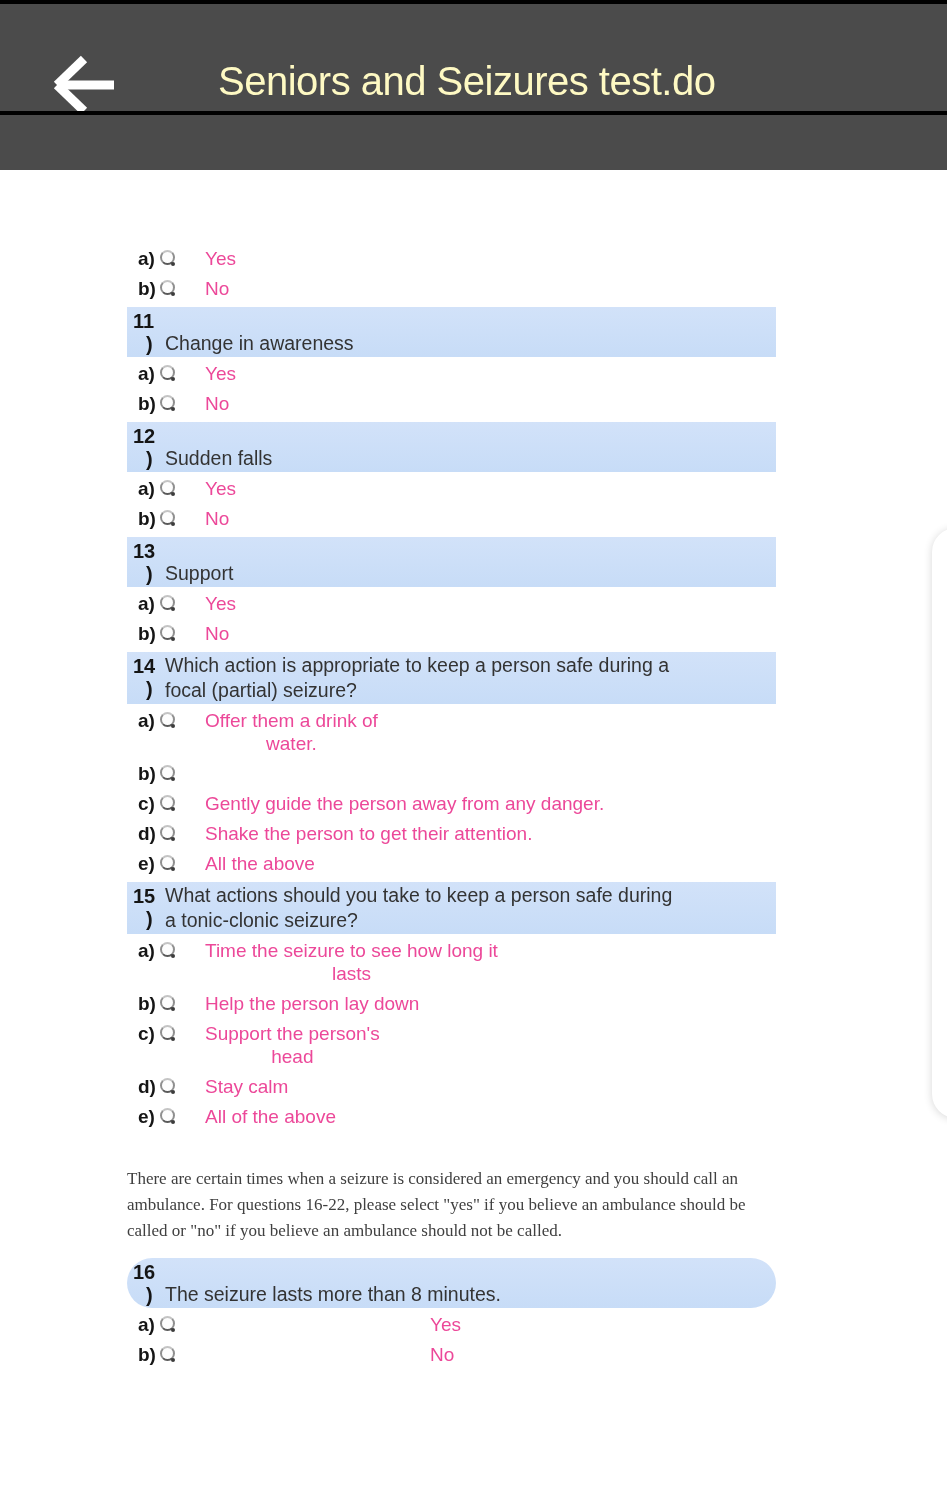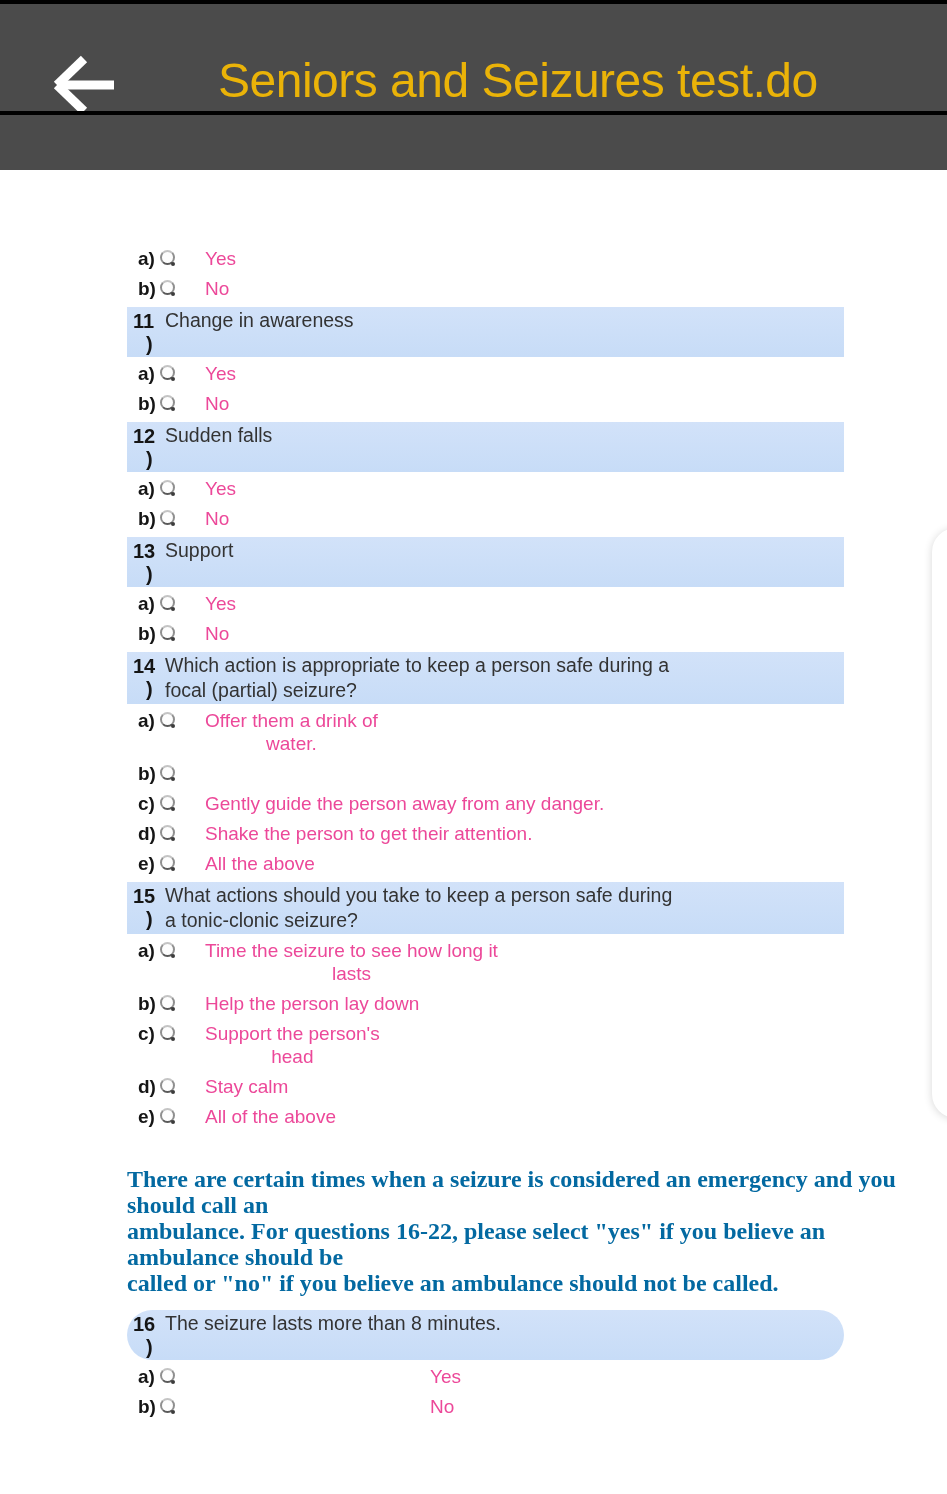--- a/index.html
+++ b/index.html
@@ -23,22 +23,22 @@
   }
   .back-btn {
     position: absolute; left: 46px; top: 52px;
     width: 74px; height: 64px;
     background: transparent; border: none; padding: 0;
     cursor: pointer;
   }
   .doc-title {
     position: absolute; left: 218px; top: 50px;
     width: 729px; overflow: hidden;
-    font-size: 48px; line-height: 62px;
-    color: #eab308; white-space: nowrap;
+    font-size: 40px; line-height: 62px;
+    color: #fef9c3; white-space: nowrap;
     letter-spacing: -0.5px;
     z-index: 1;
   }
   .header-underline {
     position: absolute; top: 111px; left:0; right:0;
     height: 4px; background: #000; z-index: 2;
   }
   
   .doc {
     padding: 77px 0 0 127px;
@@ -77,21 +77,21 @@
   }
   .opt-text {
     margin-left: 30px;
     white-space: pre-line;
     color: #ec4899;
     text-align: center;
   }
   .opt-text.far { margin-left: 255px; }
 
   .qbox {
-    width: 717px;
+    width: 649px;
     min-height: 48px;
     background: linear-gradient(#d2e2f9, #c7dcf7);
     display: flex;
     margin-bottom: 5px;
     padding: 1px 0;
   }
   .qnum {
     flex: 0 0 38px;
     padding: 2px 0 0 6px;
     font-size: 20px;
@@ -100,36 +100,36 @@
     color: #151515;
   }
   .qnum .paren {
     display: block;
     padding-left: 13px;
     font-weight: bold;
   }
   .qtext {
     flex: 1;
     display: flex;
-    align-items: flex-start;
+    align-items: flex-end;
     font-size: 19.5px;
     line-height: 25px;
     color: #333333;
     padding-right: 10px;
   }
   .qtext span { white-space: pre-line; }
 
   .notice {
     margin-top: 38px;
     width: 815px;
     font-family: "Liberation Serif", serif;
-    font-weight: bold;
-    font-size: 24px;
+    font-weight: normal;
+    font-size: 17px;
     line-height: 26px;
-    color: #0369a1;
+    color: #404040;
     white-space: pre-line;
   }
   .q16-box { margin-top: 14px; border-radius: 25px; }
 
   
   .scroll-card {
     position: absolute;
     left: 932px; top: 528px;
     width: 48px; height: 590px;
     background: #ffffff;

